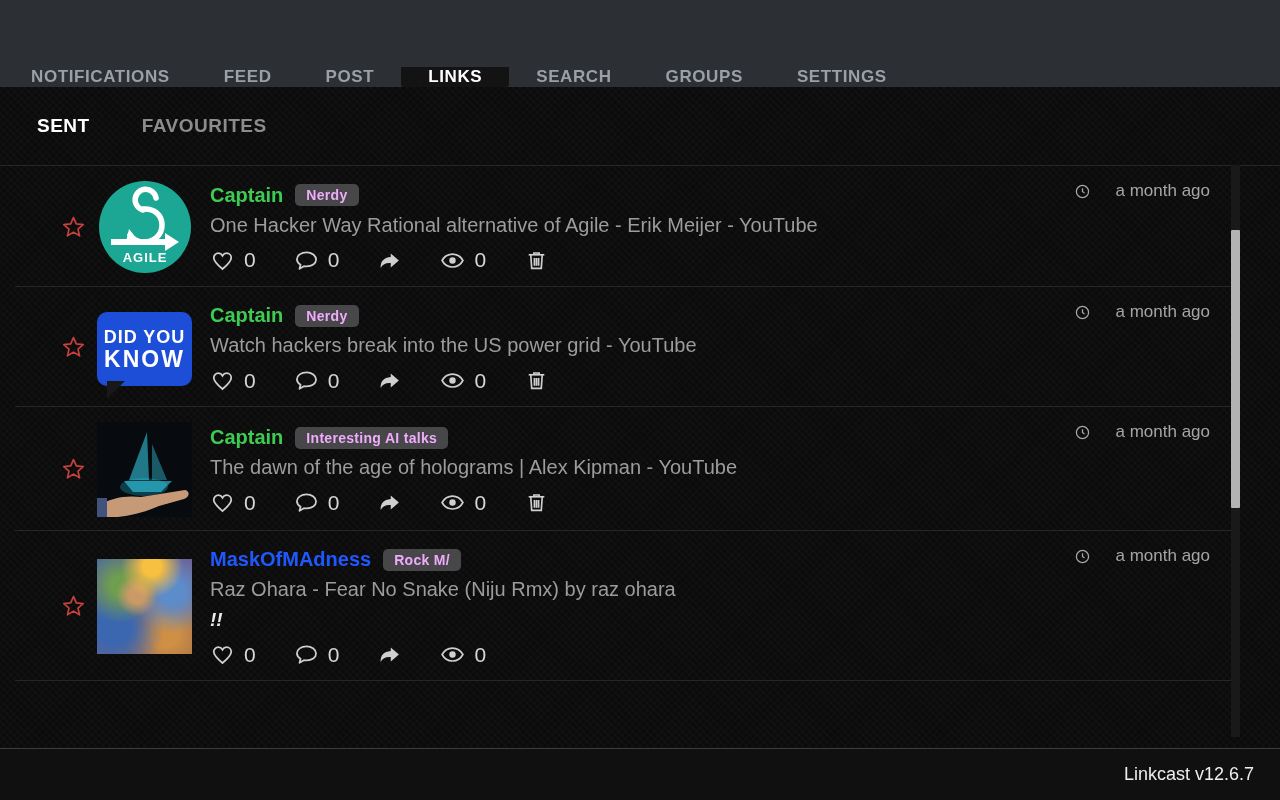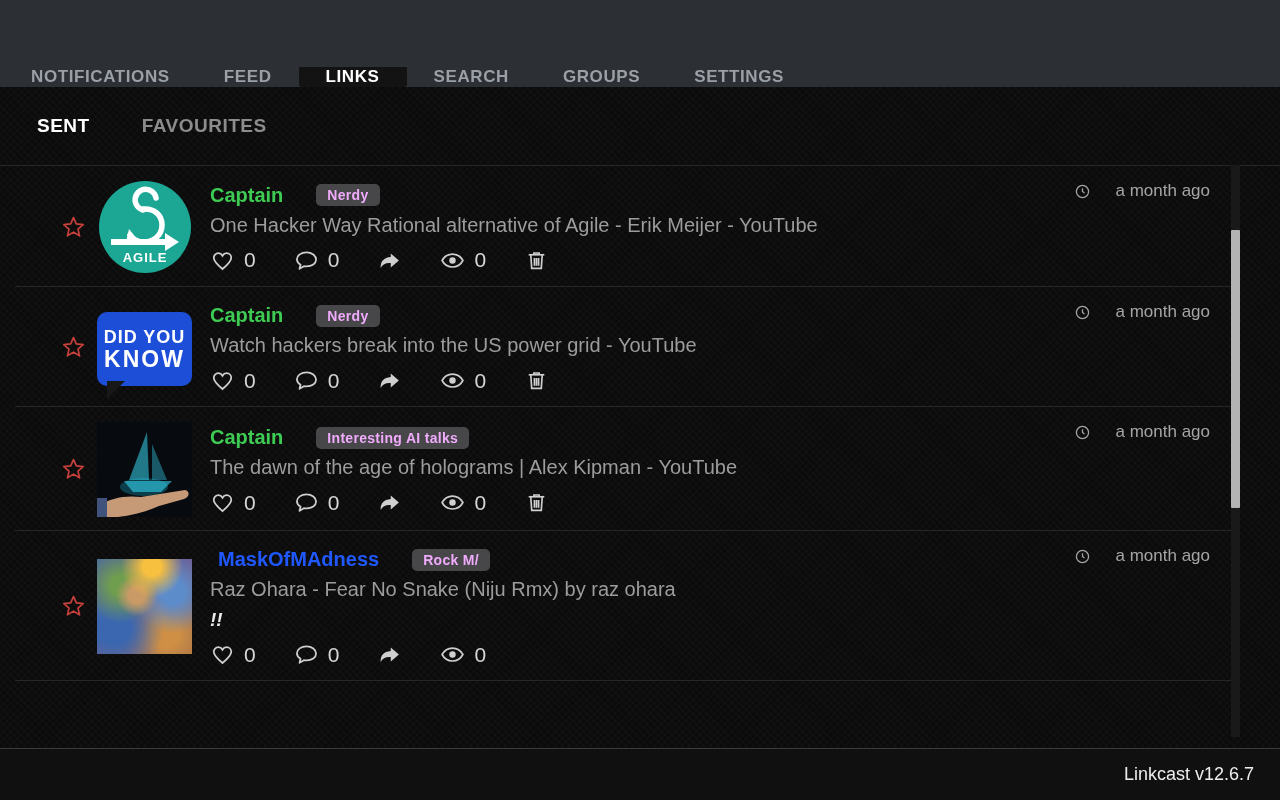--- a/index.html
+++ b/index.html
@@ -74,24 +74,24 @@
     align-items: center;
     margin: 0 40px 0 15px;
     padding: 15px 0 13px 0;
     border-bottom: 1px solid #262626;
     position: relative;
   }
   .star-col { width: 82px; display: flex; justify-content: flex-start; padding-left: 45px; flex-shrink: 0; }
   .star-col svg { width: 27px; height: 27px; cursor: pointer; }
   .thumb-col { width: 95px; flex-shrink: 0; margin-right: 18px; display: flex; justify-content: center; }
   .content { flex: 1; padding-top: 2px; min-width: 0; }
-  .head { display: flex; align-items: center; gap: 33px; margin-bottom: 7px; }
+  .head { display: flex; align-items: center; gap: 12px; margin-bottom: 7px; }
   .user { font-size: 20px; font-weight: bold; cursor: pointer; }
   .user.green { color: #3ecb53; }
-  .user.blue  { color: #2058ff; margin-left: 8px; }
+  .user.blue  { color: #2058ff; }
   .badge {
     background: #47474a;
     color: #f0abfc;
     font-size: 14px;
     font-weight: bold;
     padding: 3px 11px;
     border-radius: 5px;
     letter-spacing: .3px;
     cursor: pointer;
   }
@@ -180,20 +180,21 @@
     padding-right: 26px;
   }
   .footer-text { font-size: 18px; color: #ededed; }
 </style>
 </head>
 <body>
 
 <div class="header">
   <div class="tab">NOTIFICATIONS</div>
   <div class="tab">FEED</div>
+  <div class="tab">POST</div>
   <div class="tab active">LINKS</div>
   <div class="tab">SEARCH</div>
   <div class="tab">GROUPS</div>
   <div class="tab">SETTINGS</div>
 </div>
 
 <div class="page">
 
   <div class="subnav">
     <div class="subtab active">SENT</div>

